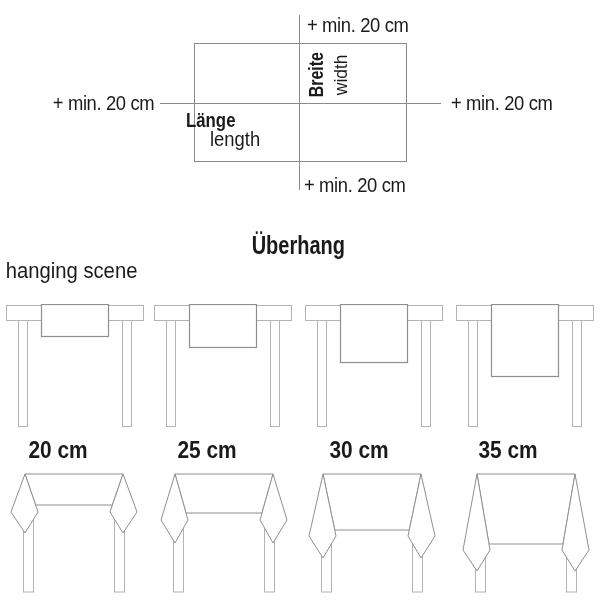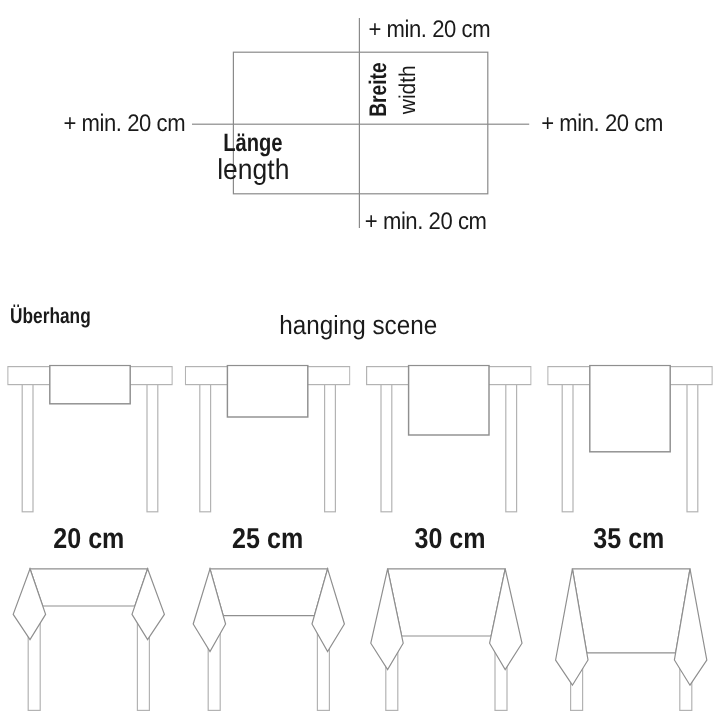--- a/index.html
+++ b/index.html
@@ -15,38 +15,38 @@
   .mlabel{position:absolute;font-size:20px;letter-spacing:-0.4px;white-space:nowrap;line-height:22px}
   #ml-top{left:307px;top:14px}
   #ml-bottom{left:304px;top:174px}
   #ml-left{left:0;top:92px;width:154px;text-align:right}
   #ml-right{left:451px;top:92px}
   .rot{position:absolute;width:90px;height:22px;display:flex;align-items:center;justify-content:center;
        transform:rotate(-90deg);white-space:nowrap}
   #breite{left:271px;top:64px;font-size:20px}
   #width-en{left:296px;top:64px;font-size:19px}
   #laenge{position:absolute;left:186px;top:108px;font-size:21px;white-space:nowrap}
-  #length-en{position:absolute;left:181px;top:128px;font-size:24px;white-space:nowrap}
+  #length-en{position:absolute;left:210px;top:128px;font-size:20px;white-space:nowrap}
 
   .b{font-weight:bold}
   .sx{display:inline-block;transform-origin:center center}
   .sx80{transform:scaleX(.80)}
   .sx87{transform:scaleX(.87)}
   .sx90{transform:scaleX(.92)}
   .oleft{transform-origin:left center}
 
   
-  .title{position:absolute;left:0;top:250px;width:597px;text-align:left;font-size:18px;line-height:26px}
-  .subtitle{position:absolute;left:0;top:260px;width:597px;text-align:center;font-size:22px;line-height:22px}
+  .title{position:absolute;left:0;top:232px;width:597px;text-align:center;font-size:25px;line-height:26px}
+  .subtitle{position:absolute;left:0;top:260px;width:597px;text-align:left;font-size:22px;line-height:22px}
 
   
   .fig{position:absolute}
   .hang{top:304px;width:138px;height:125px}
   .drape{top:472px;width:128px;height:121px}
-  .sizelabel{position:absolute;top:438px;width:100px;text-align:center;font-size:24px;line-height:24px;white-space:nowrap}
+  .sizelabel{position:absolute;top:438px;width:100px;font-size:24px;line-height:24px;white-space:nowrap}
 </style>
 </head>
 <body>
 
 <div class="stage" style="--text: #1a1a1a; --line: #8a8a8a;">
 
   <div>
     <div class="vline"></div>
     <div class="hline"></div>
     <div class="rect"></div>

